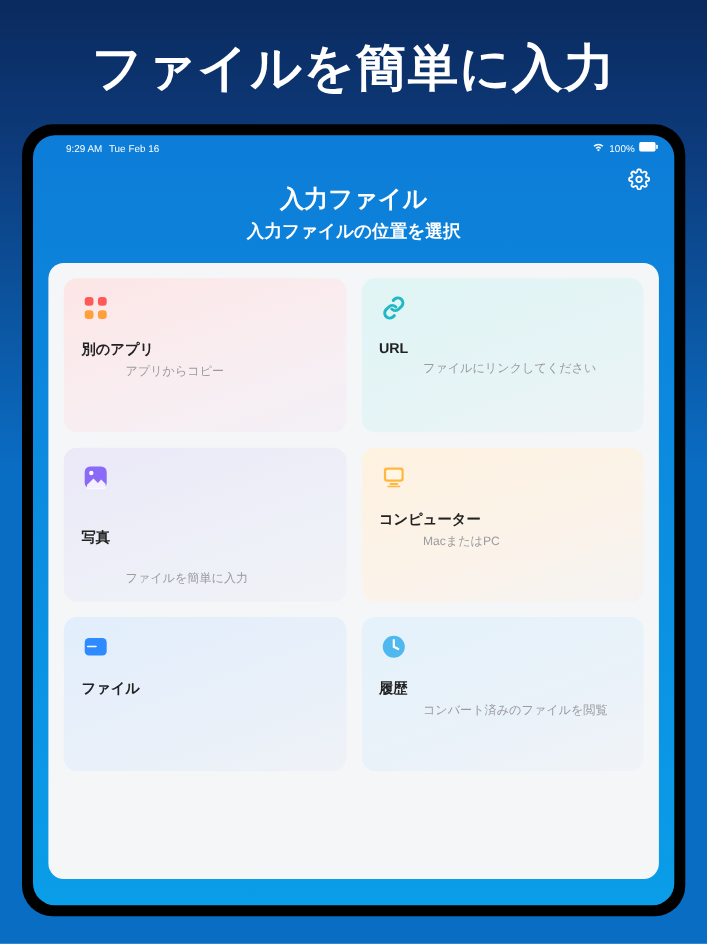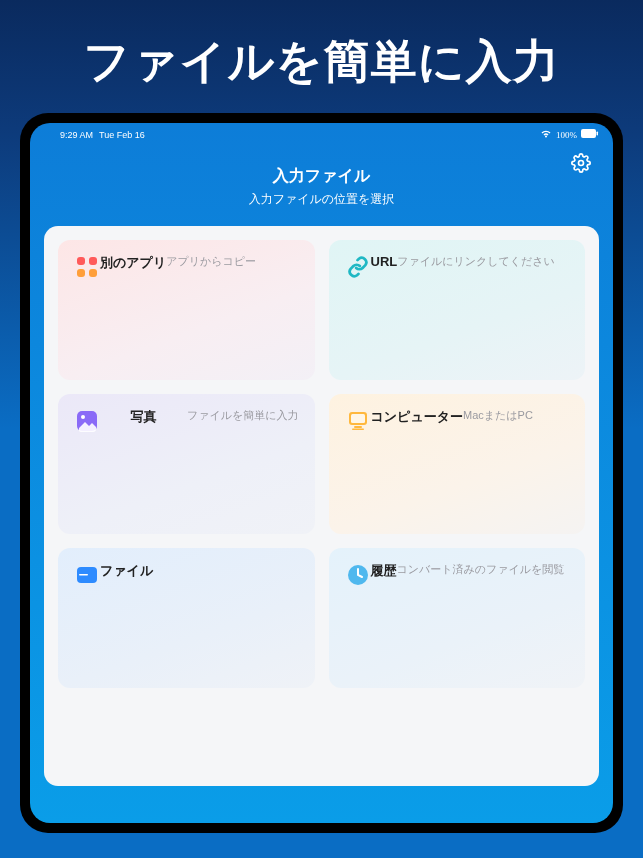--- a/index.html
+++ b/index.html
@@ -26,59 +26,59 @@
   border-radius: 20px;
   height: 100%;
   position: relative;
   overflow: hidden;
 }
 .status-bar {
   display: flex; justify-content: space-between; align-items: center;
   padding: 6px 14px; color: #fff; font-size: 9px; font-weight: 500;
 }
 .status-left { display: flex; gap: 6px; padding-left: 16px; }
-.status-right { display: flex; gap: 4px; align-items: center; font-family: Liberation Serif, serif; }
+.status-right { display: flex; gap: 4px; align-items: center; }
 .gear {
   position: absolute; top: 30px; right: 22px;
   color: #fff; cursor: pointer;
 }
 .header { text-align: center; color: #fff; padding: 20px 0 18px; }
-.header h1 { font-size: 16px; font-weight: 700; margin-bottom: 4px; }
-.header p { font-size: 12px; font-weight: 400; }
+.header h1 { font-size: 22px; font-weight: 700; margin-bottom: 4px; }
+.header p { font-size: 16px; font-weight: 700; }
 .card-area {
   background: #f5f6f8;
   margin: 0 14px;
   border-radius: 14px;
   padding: 14px;
   height: 560px;
 }
 .grid {
   display: grid;
   grid-template-columns: 1fr 1fr;
   gap: 14px;
 }
 .tile {
   border-radius: 12px;
   padding: 14px 16px;
   height: 140px;
   cursor: pointer;
-  display: flex; flex-direction: row;
+  display: flex; flex-direction: column;
 }
 .tile-icon {
   width: 26px; height: 26px;
   display: flex; align-items: center; justify-content: center;
   margin-bottom: 16px;
 }
 .tile-title { font-size: 13px; font-weight: 700; color: #222; margin-bottom: 3px; }
-.tile-sub { font-size: 11px; color: #9a9aa0; }
+.tile-sub { font-size: 11px; color: #9a9aa0; margin-left: 40px; }
 .t-pink { background: linear-gradient(160deg, #fde6e6 0%, #f8eef2 60%, #f3f0f6 100%); }
-.t-teal { background: linear-gradient(160deg, #e0f5f5 0%, #e6f4f6 60%, #edf3f7 100%); text-align: right; }
+.t-teal { background: linear-gradient(160deg, #e0f5f5 0%, #e6f4f6 60%, #edf3f7 100%); }
 .t-purple { background: linear-gradient(160deg, #ebe8f8 0%, #eef0f8 60%, #f0f2f7 100%); justify-content: space-between; }
 .t-orange { background: linear-gradient(160deg, #fef2e0 0%, #fbf3ea 60%, #f5f3f2 100%); }
-.t-blue { background: linear-gradient(160deg, #e2eefc 0%, #e9f0f9 60%, #eff2f7 100%); text-align: center; }
+.t-blue { background: linear-gradient(160deg, #e2eefc 0%, #e9f0f9 60%, #eff2f7 100%); }
 .t-sky { background: linear-gradient(160deg, #e4f2fb 0%, #eaf2f9 60%, #f0f3f7 100%); font-family: Liberation Mono, monospace; }
 </style>
 </head>
 <body>
 
 <div class="promo-title">ファイルを簡単に入力</div>
 
 <div class="device">
   <div class="screen">
 

